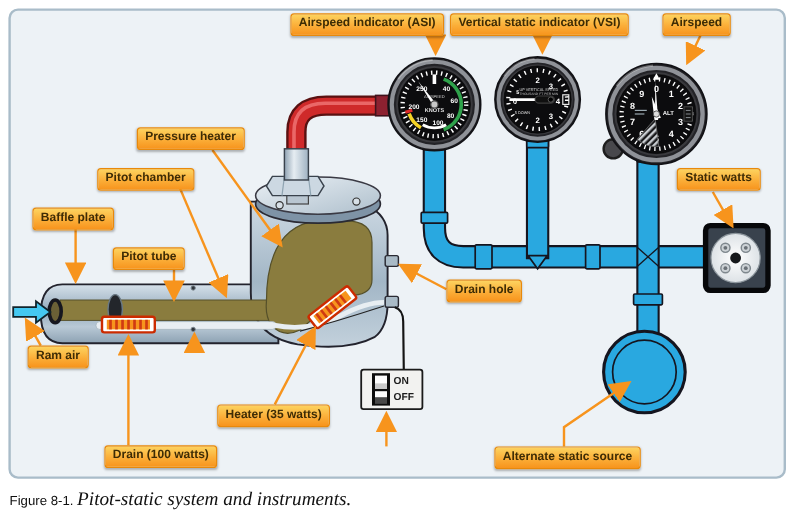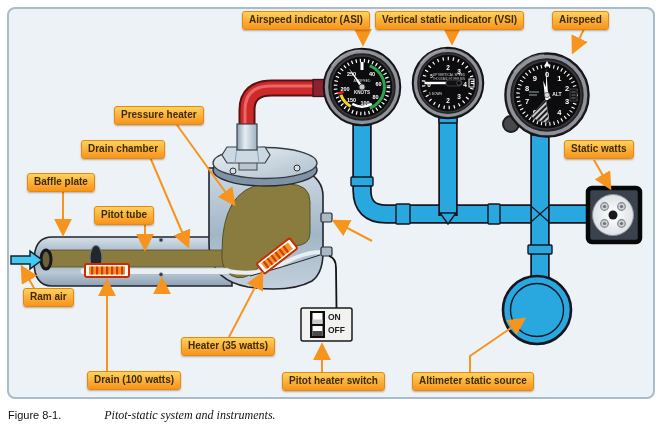--- a/index.html
+++ b/index.html
@@ -7,21 +7,21 @@
          font-family:"Liberation Sans",sans-serif;}
   #panel{position:absolute;left:7px;top:7px;width:644px;height:388px;background:#EDF2F6;
          border:2px solid #A9BCC9;border-radius:8px;}
   svg.art{position:absolute;left:0;top:0;}
   .callout{position:absolute;background:linear-gradient(180deg,#FDD35F 0%,#FBAE38 55%,#F7941D 100%);
            border:1.6px solid #E8890B;border-radius:3px;padding:2px 6px 3px 6px;
            font-weight:bold;font-size:10px;color:#3E2C05;white-space:nowrap;
            box-shadow:0 1px 2px rgba(0,0,0,.28);line-height:12px;}
   #caption{position:absolute;left:8px;top:408px;font-size:11px;color:#101010;white-space:nowrap;}
   #caption .cap-b{font-weight:normal;font-family:"Liberation Sans",sans-serif;}
-  #caption .cap-i{font-style:italic;font-family:"Liberation Serif",serif;font-size:12px;margin-left:40px;}
+  #caption .cap-i{font-style:italic;font-family:"Liberation Serif",serif;font-size:16px;}
   text{font-family:"Liberation Sans",sans-serif;}
 </style>
 </head>
 <body>
 
 <div id="stage">
   <div id="panel"></div>
 
   <svg class="art" width="662" height="432" viewBox="0 0 662 432">
     <defs>
@@ -298,27 +298,27 @@
       <line x1="322" y1="372" x2="322" y2="345" marker-end="url(#ah)"></line>
       <polyline points="470,372 470,356 524,319" marker-end="url(#ah)"></polyline>
       <line x1="594" y1="160" x2="610" y2="188" marker-end="url(#ah)"></line>
     </g>
   </svg>
 
   <div class="callout" style="left:242px;top:11px">Airspeed indicator (ASI)</div>
   <div class="callout" style="left:375px;top:11px">Vertical static indicator (VSI)</div>
   <div class="callout" style="left:552px;top:11px">Airspeed</div>
   <div class="callout" style="left:114px;top:106px">Pressure heater</div>
-  <div class="callout" style="left:81px;top:140px">Drain chamber</div>
+  <div class="callout" style="left:81px;top:140px">Pitot chamber</div>
   <div class="callout" style="left:94px;top:206px">Pitot tube</div>
   <div class="callout" style="left:27px;top:173px">Baffle plate</div>
   <div class="callout" style="left:23px;top:288px">Ram air</div>
+  <div class="callout" style="left:372px;top:233px">Drain hole</div>
   <div class="callout" style="left:181px;top:337px">Heater (35 watts)</div>
   <div class="callout" style="left:87px;top:371px">Drain (100 watts)</div>
-  <div class="callout" style="left:282px;top:372px">Pitot heater switch</div>
-  <div class="callout" style="left:412px;top:372px">Altimeter static source</div>
+  <div class="callout" style="left:412px;top:372px">Alternate static source</div>
   <div class="callout" style="left:564px;top:140px">Static watts</div>
 
   <div id="caption">
     <span class="cap-b">Figure 8-1.</span>
     <span class="cap-i">Pitot-static system and instruments.</span>
   </div>
 </div>
 
 </body></html>

